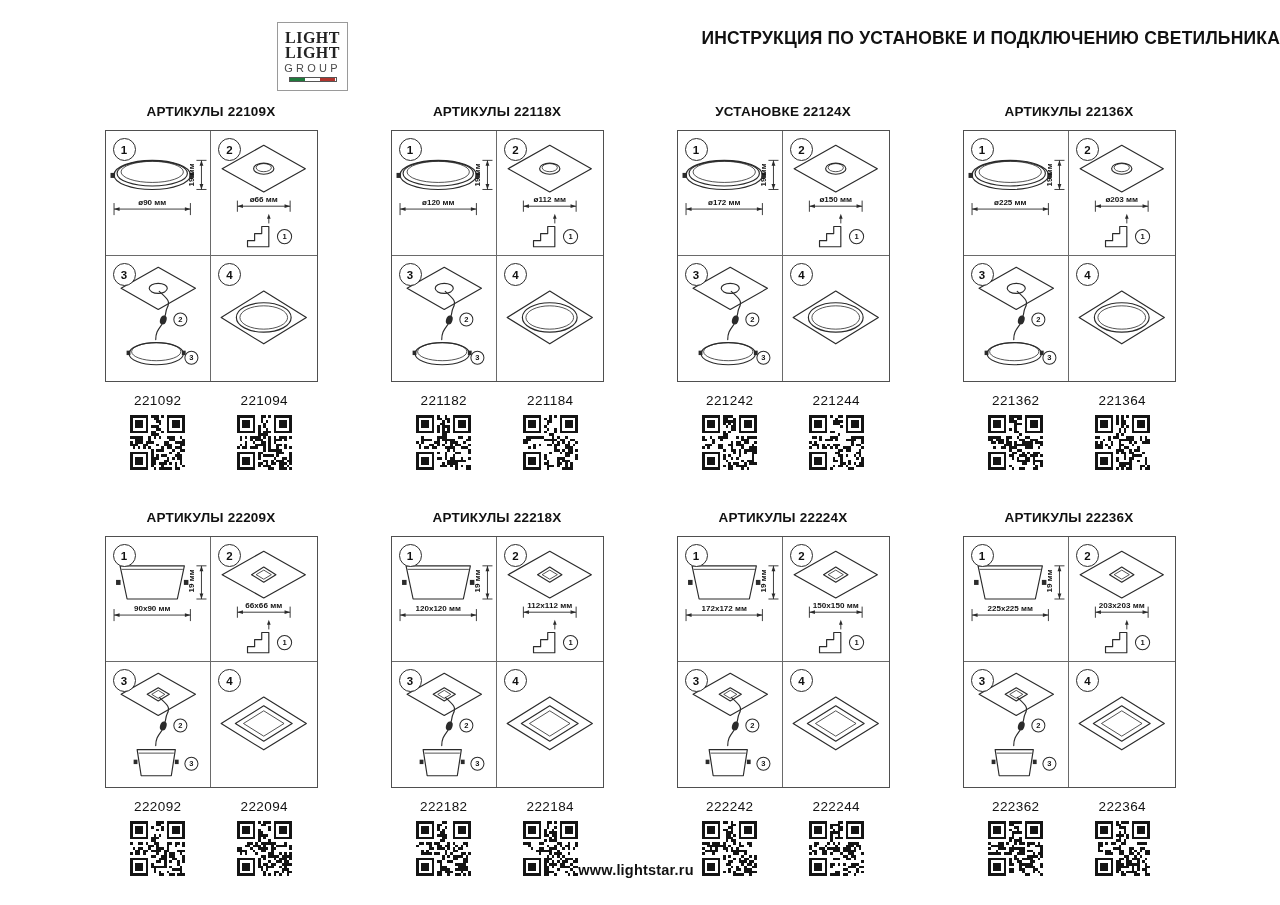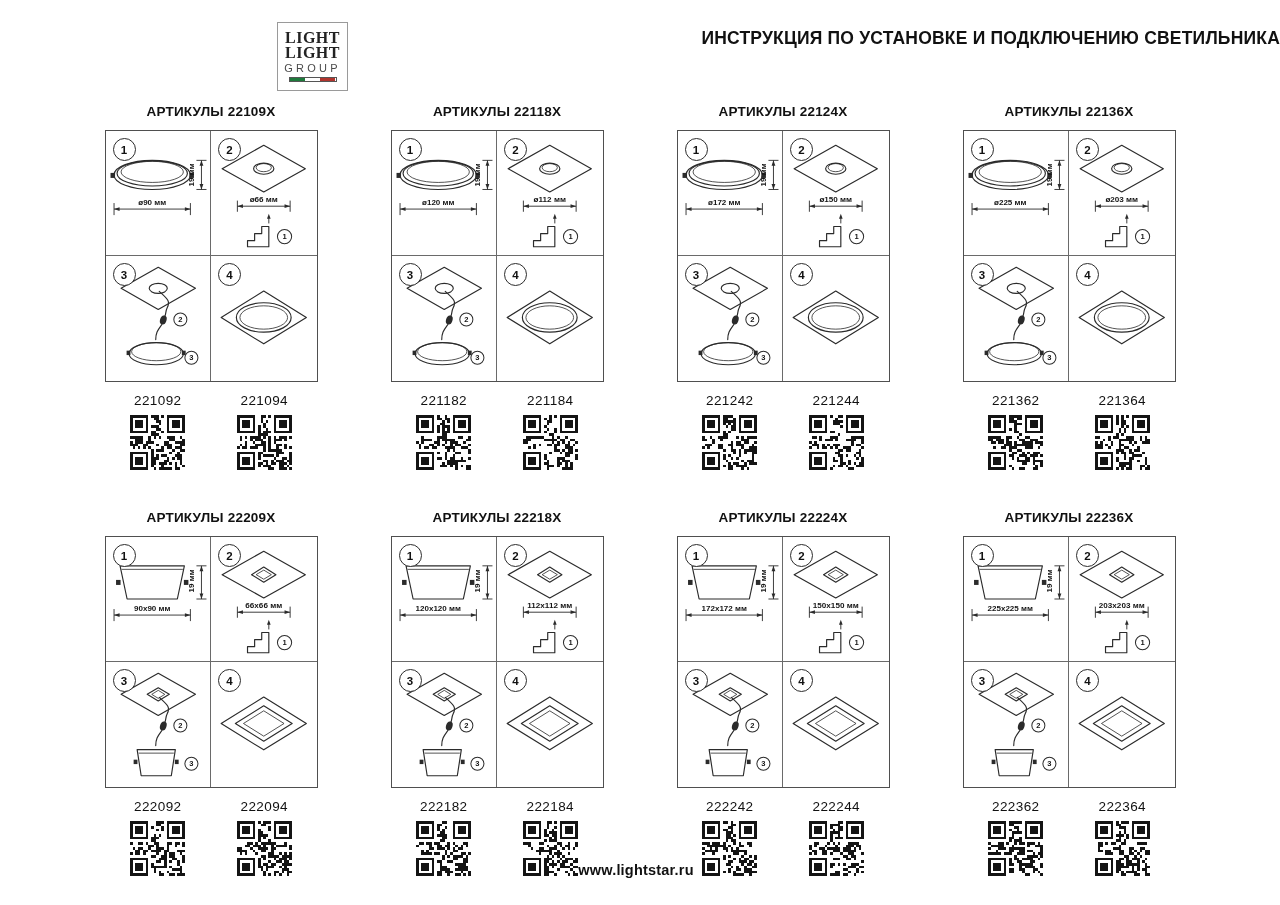--- a/index.html
+++ b/index.html
@@ -829,21 +829,21 @@
             <path fill-rule="evenodd" d="M14,0h7v7h-7z M15,1h5v5h-5z"></path>
             <rect x="16" y="2" width="3" height="3"></rect>
             <path fill-rule="evenodd" d="M0,14h7v7h-7z M1,15h5v5h-5z"></path>
             <rect x="2" y="16" width="3" height="3"></rect>
           </svg>
       </div>
     </div>
   </section>
 
   <section class="panel" data-shape="round">
-    <h2 class="panel-title">АРТИКУЛЫ 22124X</h2>
+    <h2 class="panel-title">УСТАНОВКЕ 22124X</h2>
 
     <div class="steps-box">
 
       <div class="cell c1">
         <div class="badge">1</div>
         <svg class="diagram" viewBox="0 0 104 122">
           <g class="v-round">
             <rect class="solid" x="4.5" y="41" width="4.5" height="5"></rect>
             <rect class="solid" x="83" y="41" width="4.5" height="5"></rect>
             <ellipse class="ln" cx="46" cy="43" rx="38" ry="14.5"></ellipse>

